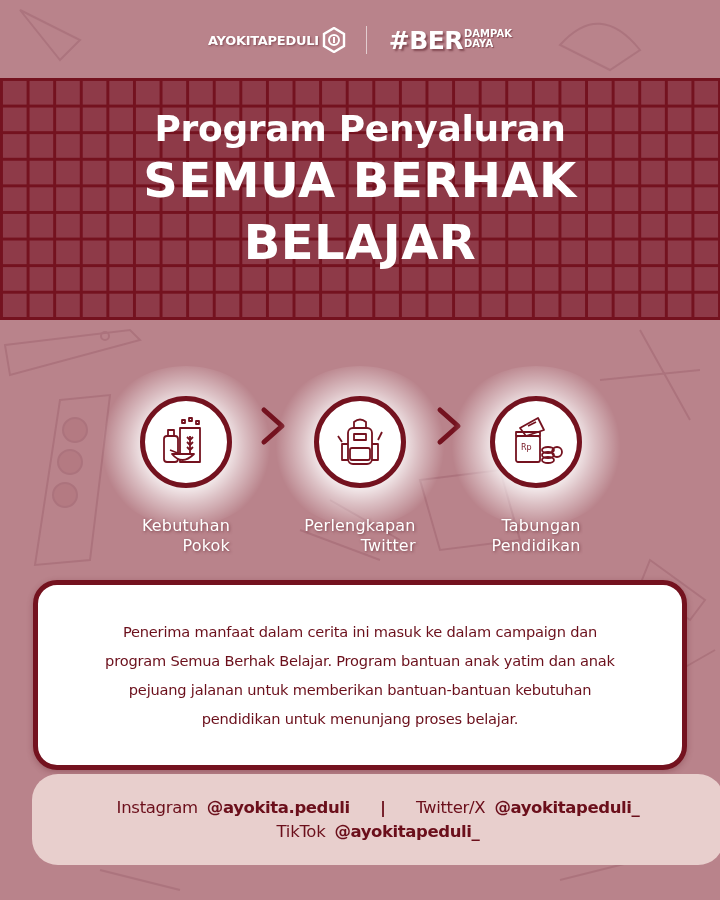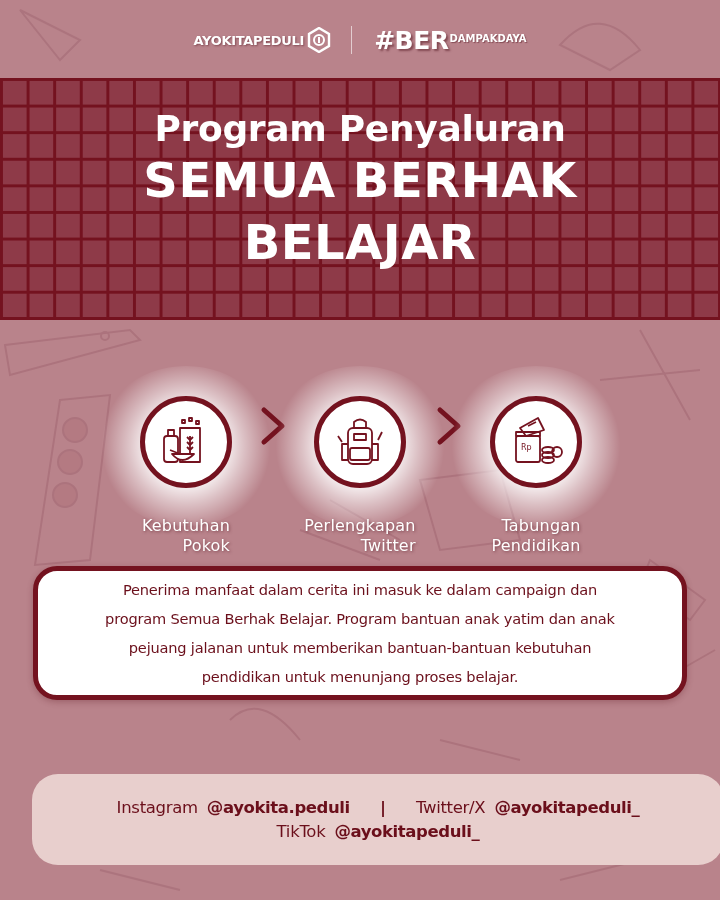--- a/index.html
+++ b/index.html
@@ -8,21 +8,21 @@
     position: relative;
     background: #b9838b;
     font-family: "Liberation Sans", sans-serif;
   }
   .bg-doodles { position: absolute; inset: 0; width: 720px; height: 900px; z-index: 0; pointer-events: none; }
   .topbar { position: absolute; top: 22px; left: 0; width: 720px; height: 36px; display: flex; align-items: center; justify-content: center; z-index: 2; }
   .logo-text { color: #fff; font-family: "DejaVu Sans", sans-serif; font-weight: bold; font-size: 13px; letter-spacing: -0.3px; text-shadow: 1px 1px 2px rgba(80,20,30,0.5); }
   .logo-icon { width: 24px; height: 26px; margin-left: 3px; }
   .divider { width: 1px; height: 28px; background: rgba(255,255,255,0.6); margin: 0 22px 0 20px; }
   .hash { color: #fff; font-family: "DejaVu Sans", sans-serif; font-weight: bold; font-size: 25px; letter-spacing: -0.5px; text-shadow: 2px 2px 2px rgba(80,20,30,0.5); }
-  .hash-stack { display: flex; line-height: 10px; margin-left: 1px; margin-top: -2px; }
+  .hash-stack { display: flex; flex-direction: column; line-height: 10px; margin-left: 1px; margin-top: -2px; }
   .hash-stack span { color: #fff; font-family: "DejaVu Sans", sans-serif; font-weight: bold; font-size: 10px; text-shadow: 1px 1px 1px rgba(80,20,30,0.5); }
 
   .banner {
     position: absolute; left: 0; top: 78px; width: 720px; height: 242px; z-index: 2;
     background-color: #8e3a48;
     background-image:
       linear-gradient(to right, #74121f 0 3px, transparent 3px),
       linear-gradient(to bottom, #74121f 0 3px, transparent 3px);
     background-size: 26.6px 26.6px;
     background-position: 0 0;
@@ -34,21 +34,21 @@
 
   .steps { position: absolute; top: 380px; left: 0; width: 720px; height: 170px; z-index: 2; }
   .step { position: absolute; top: 16px; width: 180px; display: flex; flex-direction: column; align-items: center; }
   .glow { position: absolute; top: -30px; width: 180px; height: 160px; border-radius: 50%; background: radial-gradient(circle, rgba(255,255,255,0.95) 30%, rgba(255,255,255,0.5) 48%, rgba(255,255,255,0) 70%); }
   .circle { position: relative; width: 92px; height: 92px; border-radius: 50%; border: 5px solid #74121f; background: #fff; display: flex; align-items: center; justify-content: center; }
   .circle svg { width: 56px; height: 56px; }
   .step-label { position: relative; margin-top: 28px; color: #fff; font-family: "DejaVu Sans", sans-serif; font-size: 16px; line-height: 20px; text-align: right; text-shadow: 1px 1px 3px rgba(90,30,40,0.6); letter-spacing: 0.2px; }
   .arrow { position: absolute; top: 26px; width: 30px; height: 40px; }
 
   .info-box {
-    position: absolute; left: 33px; top: 566px; width: 654px; height: 134px; z-index: 2;
+    position: absolute; left: 33px; top: 580px; width: 654px; height: 190px; z-index: 2;
     background: #fff; border: 5px solid #74121f; border-radius: 24px;
     display: flex; align-items: center; justify-content: center; padding: 0 20px;
     box-shadow: 0 2px 6px rgba(90,20,30,0.3);
   }
   .info-text { color: #6b0f1b; font-family: "DejaVu Sans", sans-serif; font-size: 14.6px; line-height: 29px; text-align: center; letter-spacing: -0.2px; }
 
   .social-box {
     position: absolute; left: 32px; top: 774px; width: 692px; height: 91px; z-index: 2;
     background: #e8cfcd; border-radius: 26px;
     display: flex; flex-direction: column; align-items: center; justify-content: center;

